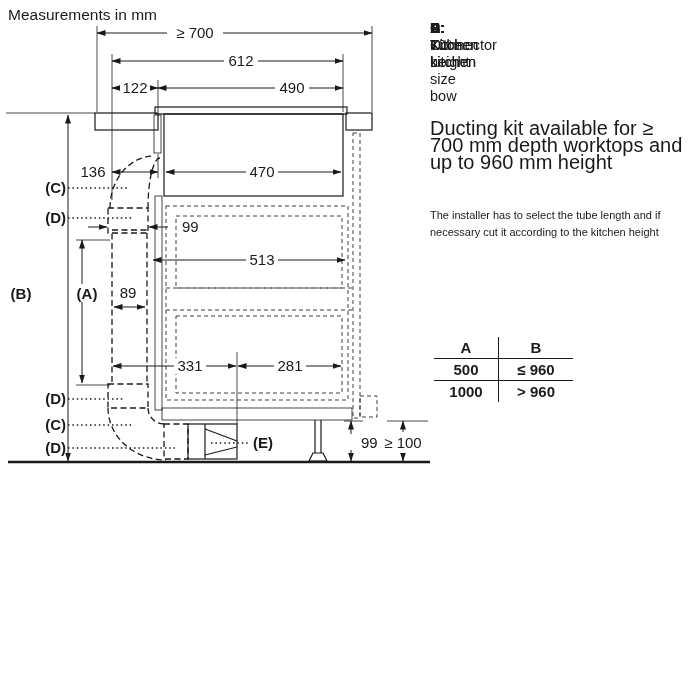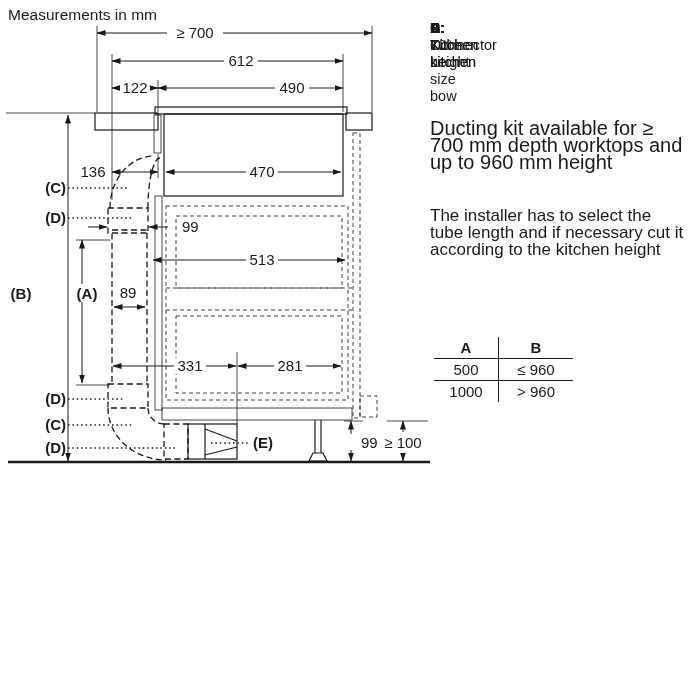--- a/index.html
+++ b/index.html
@@ -12,24 +12,24 @@
   .thin{stroke:#1a1a1a;fill:none;stroke-width:0.8;}
   .dim{stroke:#1a1a1a;fill:none;stroke-width:1;}
   .duct{stroke:#1a1a1a;fill:none;stroke-width:1.3;stroke-dasharray:6 3.5;}
   .ductw{stroke:#1a1a1a;fill:#fff;stroke-width:1.3;stroke-dasharray:6 3.5;}
   .cab{stroke:#2a2a2a;fill:none;stroke-width:0.9;stroke-dasharray:4 3;}
   .dots{stroke:#1a1a1a;fill:none;stroke-width:1.4;stroke-dasharray:1.5 2.9;}
   .mask{fill:#fff;}
   #rightcol div{position:absolute;}
   #legend{left:430px;top:20px;font-size:14.5px;line-height:17px;}
   #note1{left:430px;top:120px;width:256px;font-size:20px;line-height:17px;}
-  #note2{left:430px;top:207px;width:256px;font-size:17px;line-height:17px;}
+  #note2{left:430px;top:207px;width:256px;font-size:11px;line-height:17px;}
   #sizetable{position:absolute;left:434px;top:337px;}
   #sizetable table{border-collapse:collapse;font-size:15px;}
-  #sizetable th,#sizetable td{text-align:center;padding:1px 6px;height:19px;font-weight:normal;}
+  #sizetable th,#sizetable td{text-align:center;padding:1px 6px;height:19px;font-weight:bold;}
   #sizetable th{font-weight:bold;border-bottom:1.5px solid #1a1a1a;}
   #sizetable .ca{width:52px;border-right:1.5px solid #1a1a1a;}
   #sizetable .cb{width:62px;}
   #sizetable tr.r1 td{border-bottom:1.5px solid #1a1a1a;}
 </style>
 </head>
 <body>
 
 <svg width="440" height="475" viewBox="0 0 440 475">
   <defs>

